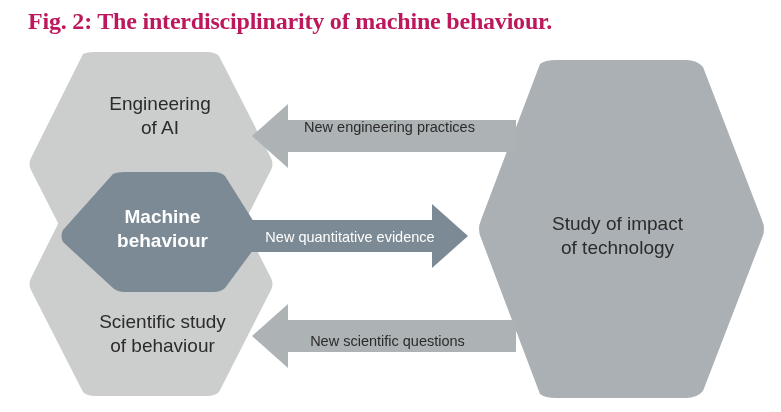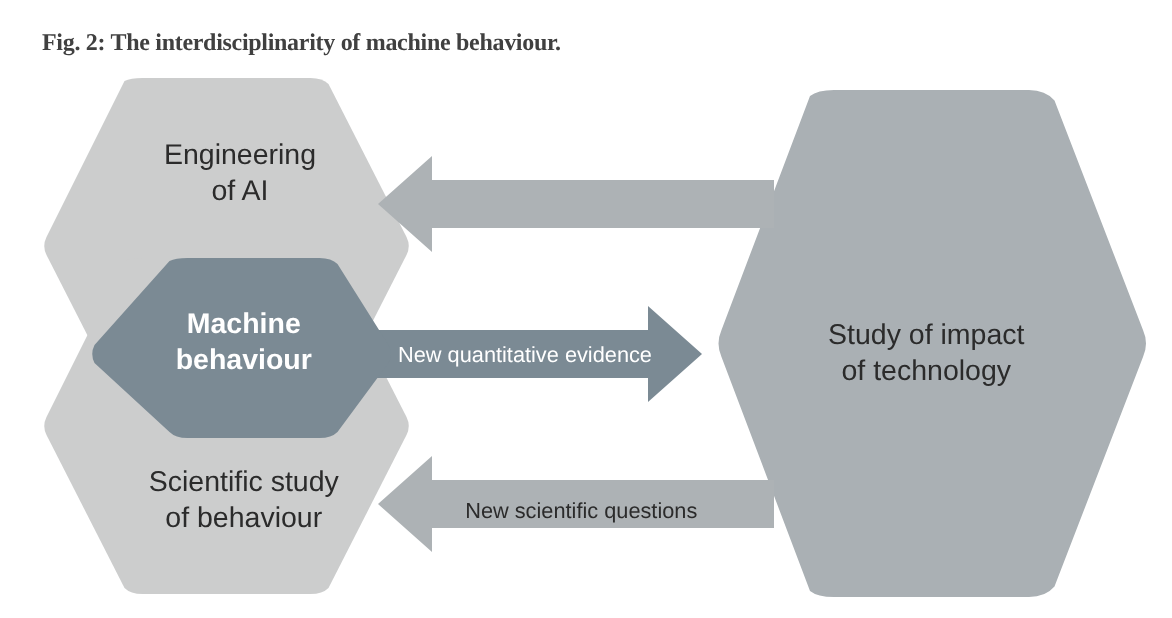--- a/index.html
+++ b/index.html
@@ -24,25 +24,24 @@
     height: 412px;
   }
 
   #figure-title {
     position: absolute;
     left: 28px;
     top: 8px;
     width: 700px;
     font-family: "Liberation Serif", serif;
     font-weight: bold;
-    font-size: 16px;
+    font-size: 24px;
     letter-spacing: -0.2px;
-    color: #404040;
+    color: #be185d;
     white-space: nowrap;
-    margin-top: 12px;
   }
 
   #diagram-canvas {
     position: absolute;
     left: 0;
     top: 40px;
     width: 689px;
     height: 372px;
   }
 
@@ -183,19 +182,20 @@
     <div class="node-label on-dark" id="label-machine">Machine
 behaviour</div>
 
     <div class="node-label" id="label-scientific">Scientific study
 of behaviour</div>
 
     <div class="node-label" id="label-impact">Study of impact
 of technology</div>
 
     
+    <div class="edge-label" id="label-new-engineering">New engineering practices</div>
 
     <div class="edge-label on-dark" id="label-new-quant">New quantitative evidence</div>
 
     <div class="edge-label" id="label-new-scientific">New scientific questions</div>
 
   </div>
 </div>
 
 </body></html>

